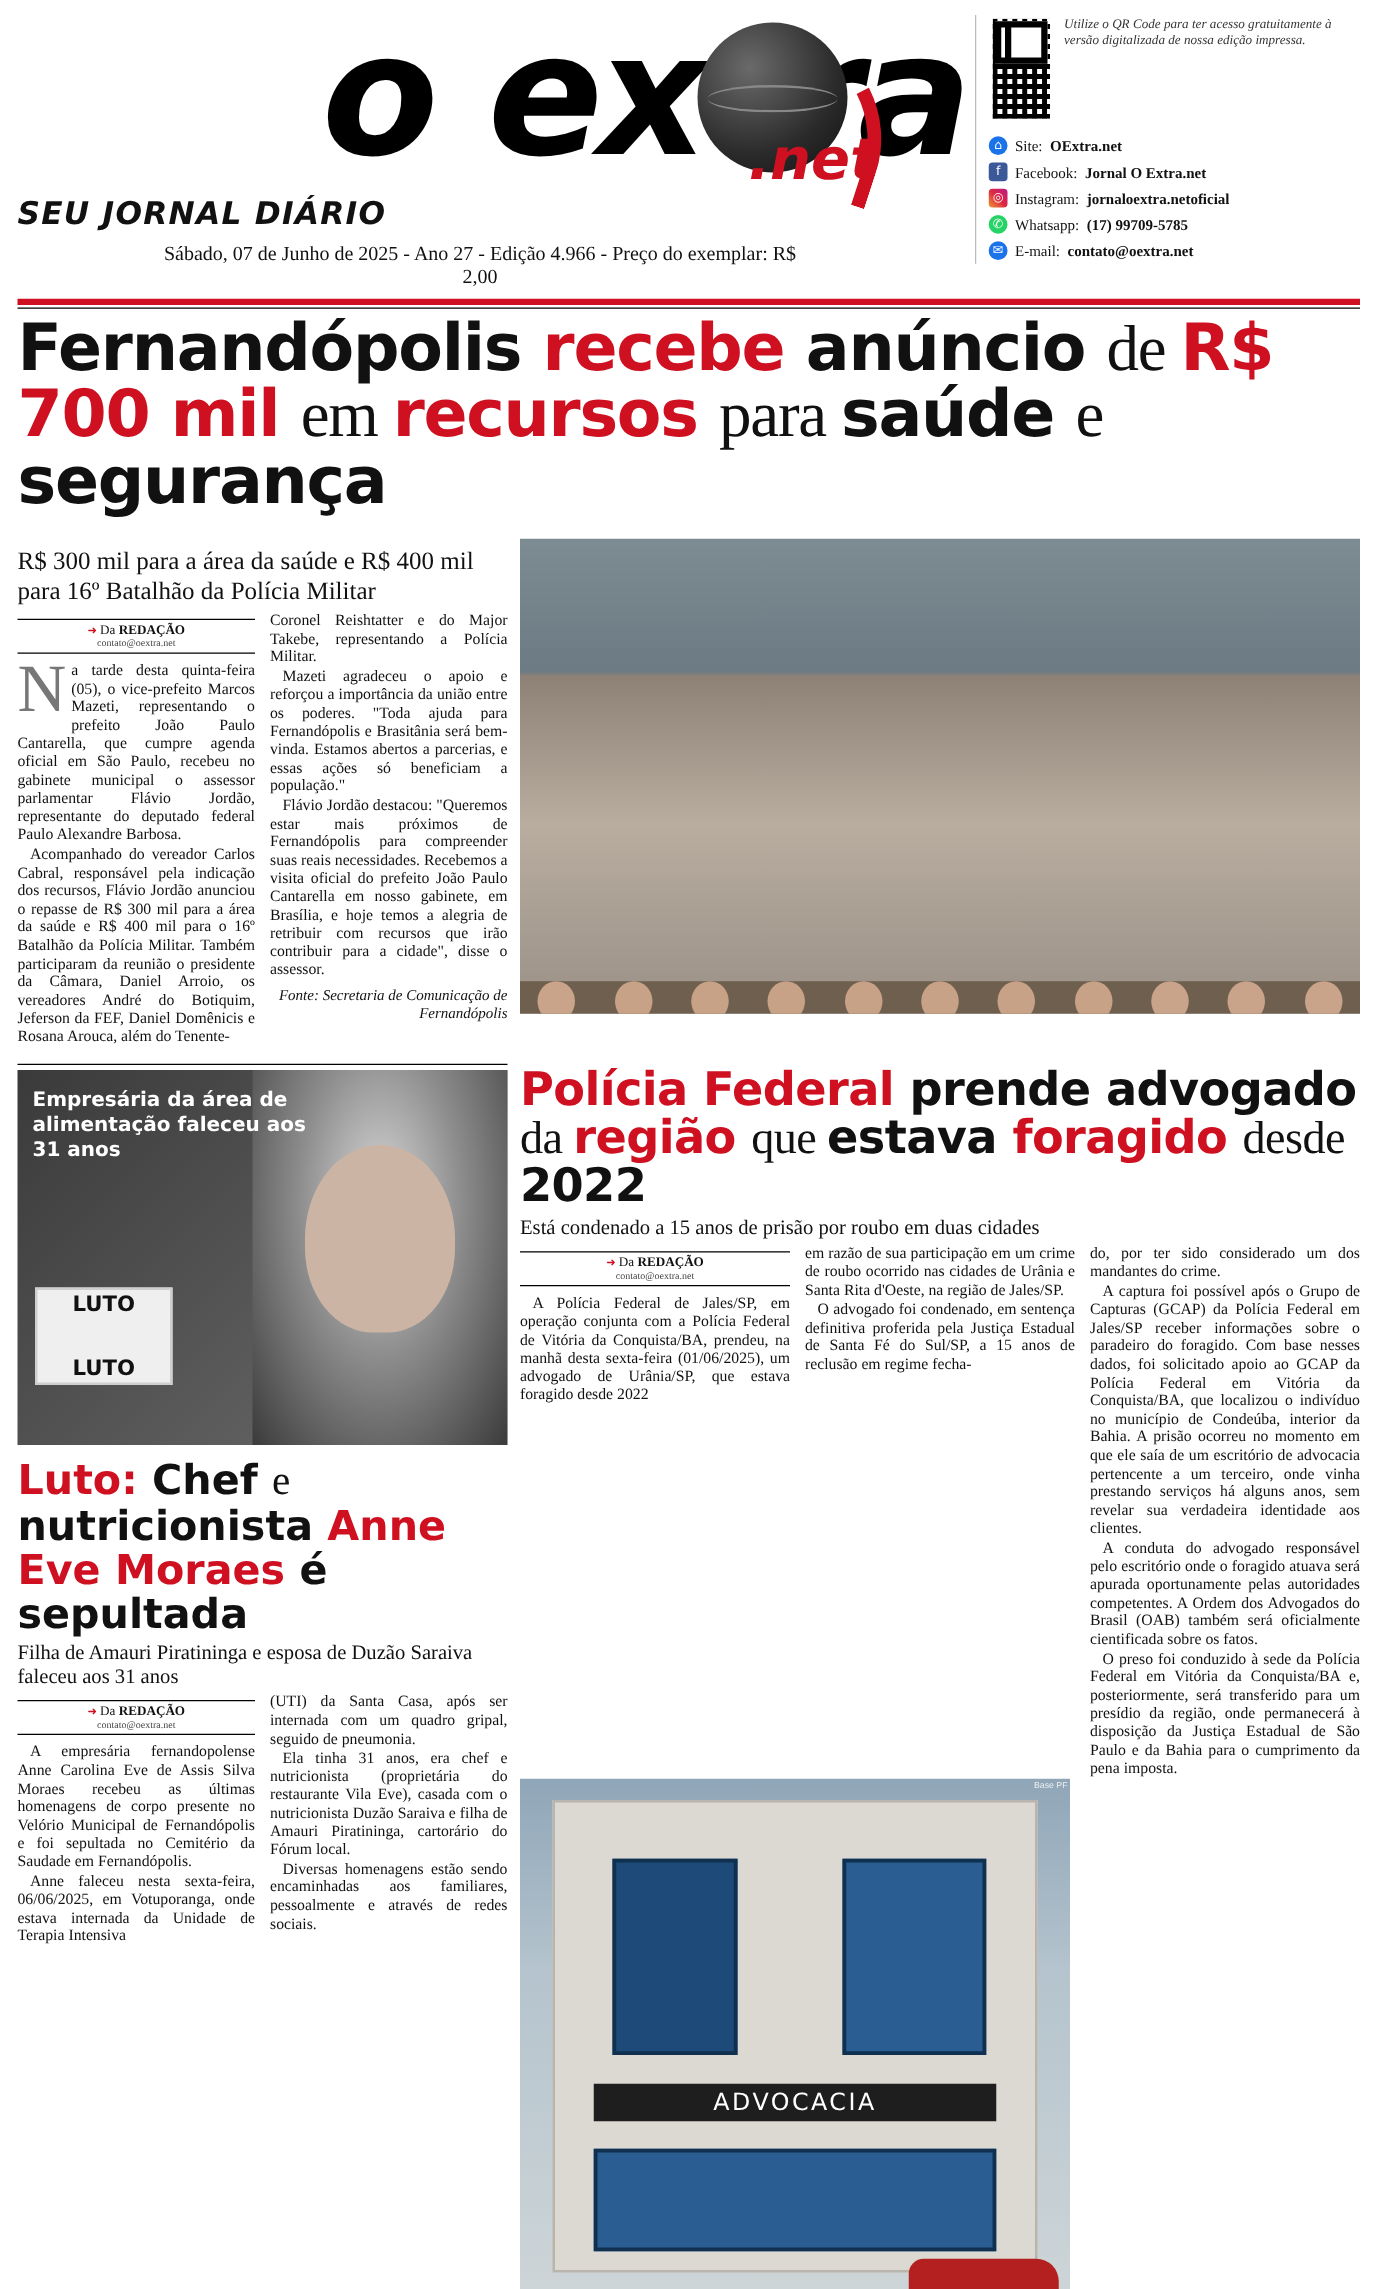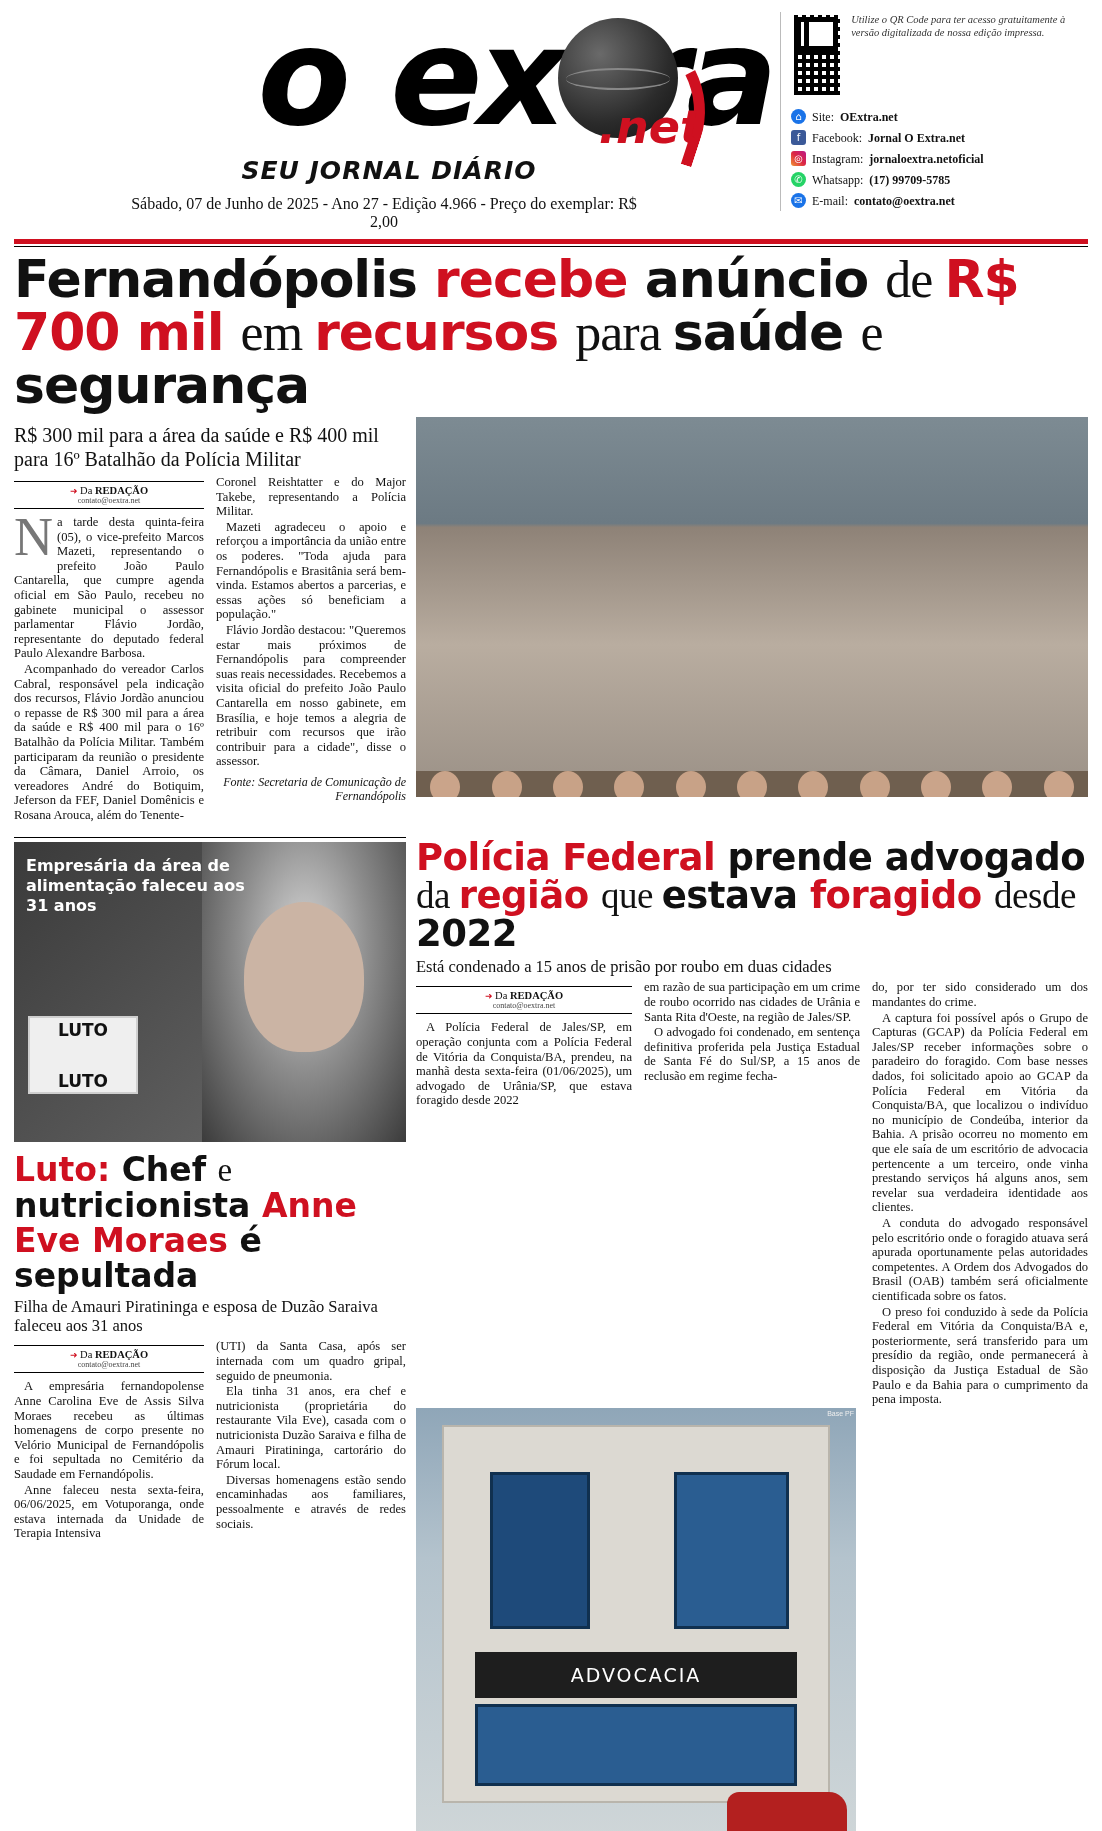--- a/index.html
+++ b/index.html
@@ -55,21 +55,21 @@
   .swoosh {
     position: absolute;
     right: 60px; top: 12px;
     width: 170px; height: 120px;
     border-right: 11px solid #cf1020;
     border-top: 11px solid transparent;
     border-radius: 0 90px 0 0;
     transform: rotate(18deg);
   }
   .tagline {
-    text-align: center;
+    text-align: left;
     font-family: "DejaVu Sans", sans-serif;
     font-style: italic;
     font-weight: bold;
     font-size: 25px;
     letter-spacing: 1px;
     padding-right: 10px;
     margin-top: -6px;
   }
   .issue-line {
     font-family: "Liberation Serif", serif;
@@ -136,21 +136,21 @@
 
   .rule-red { height: 5px; background: #cf1020; margin: 8px 0 0 0; }
   .rule-thin { height: 1px; background: #000; margin: 2px 0 6px 0; }
 
   
   h1.main-headline {
     font-family: "DejaVu Sans", sans-serif;
     font-weight: bold;
     font-size: 52px;
     line-height: 52px;
-    margin: 4px 0 6px 0;
+    margin: 4px 0 20px 0;
     letter-spacing: -1px;
   }
   .red { color: #cf1020; }
   .light { font-weight: normal; font-family: "Liberation Serif", serif; }
 
   
   .lead-deck {
     font-family: "Liberation Serif", serif;
     font-size: 20px;
     line-height: 24px;
@@ -243,21 +243,21 @@
     position:absolute; left:50%; top:8%; transform:translateX(-50%);
     width:170px; height:230px; border-radius:50% 50% 30% 30%;
     background:#2a2320; z-index:-1;
   }
 
   .photo-adv { height: 430px; background: linear-gradient(180deg,#8fa6b8 0%,#b4c3cd 35%,#cfd6d8 100%); position:relative; }
   .adv-building { position:absolute; left:6%; right:6%; top:4%; bottom:8%; background:#dcd9d2; border:2px solid #b9b5ac; }
   .adv-door { position:absolute; left:12%; top:12%; width:26%; height:42%; background:#1e4a7a; border:3px solid #10304f;}
   .adv-win { position:absolute; right:10%; top:12%; width:30%; height:42%; background:#2a5d91; border:3px solid #10304f;}
   .adv-sign {
-    position:absolute; left:8%; right:8%; top:60%; height:46px;
+    position:absolute; left:8%; right:8%; top:60%; height:30px;
     background:#1e1e1e; color:#fff;
     display:flex; align-items:center; justify-content:center;
     font-family:"DejaVu Sans", sans-serif; letter-spacing:2px; font-size:19px;
   }
   .adv-lower { position:absolute; left:8%; right:8%; top:74%; bottom:4%; background:#2a5d91; border:3px solid #10304f;}
   .car { position:absolute; right:2%; bottom:0; width:120px; height:46px; background:#b3201f; border-radius:12px 18px 4px 4px;}
 
   .caption-ital {
     font-family:"Liberation Serif", serif;
     font-style: italic;

